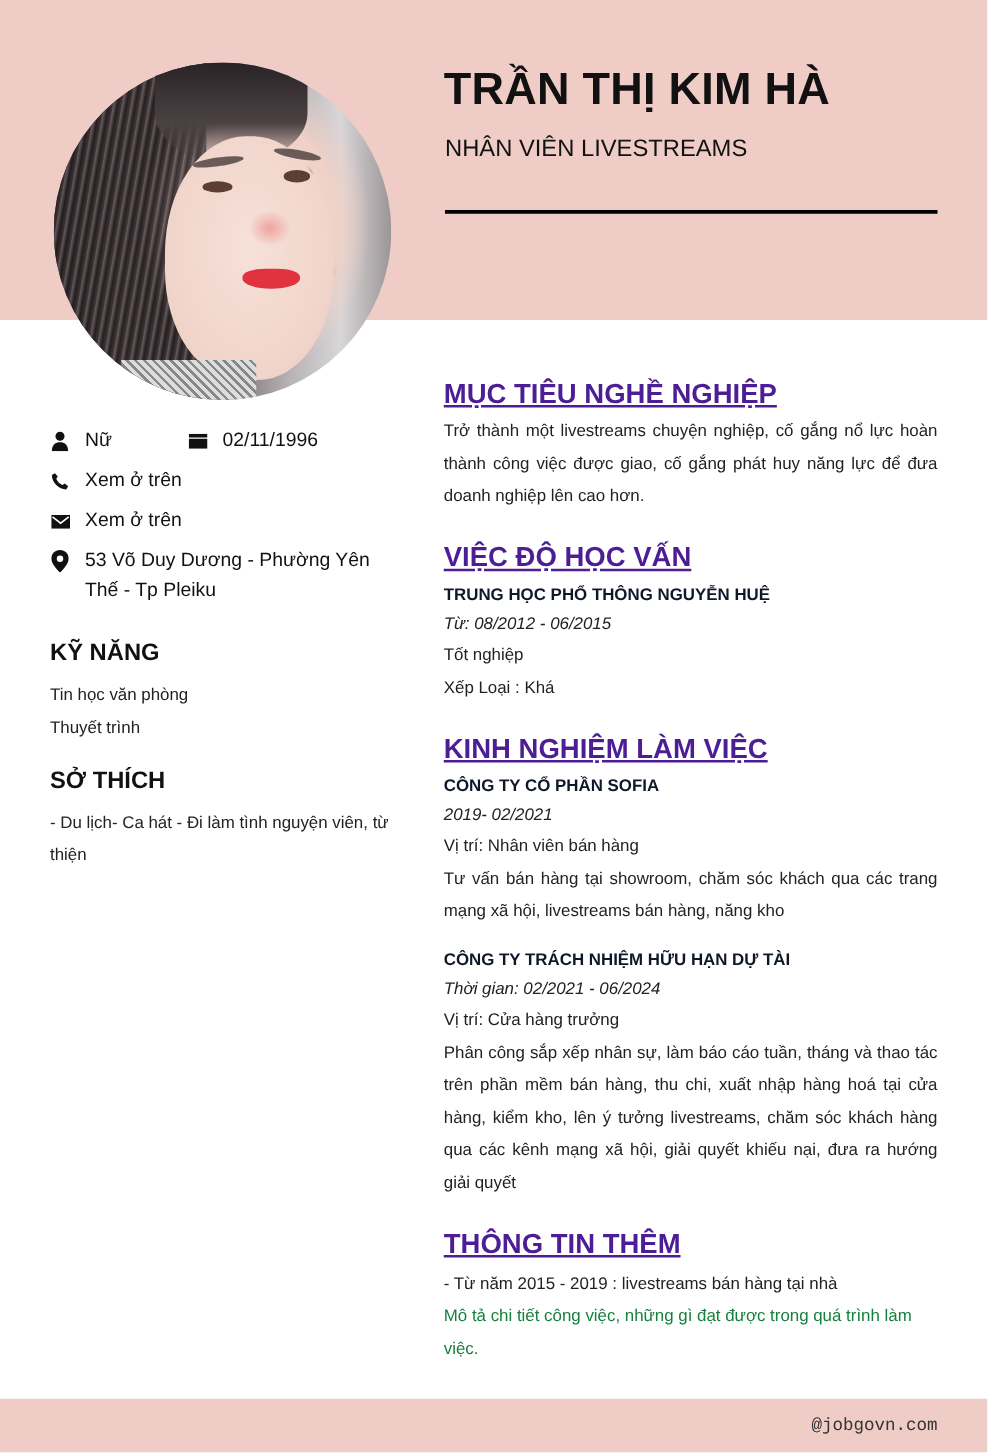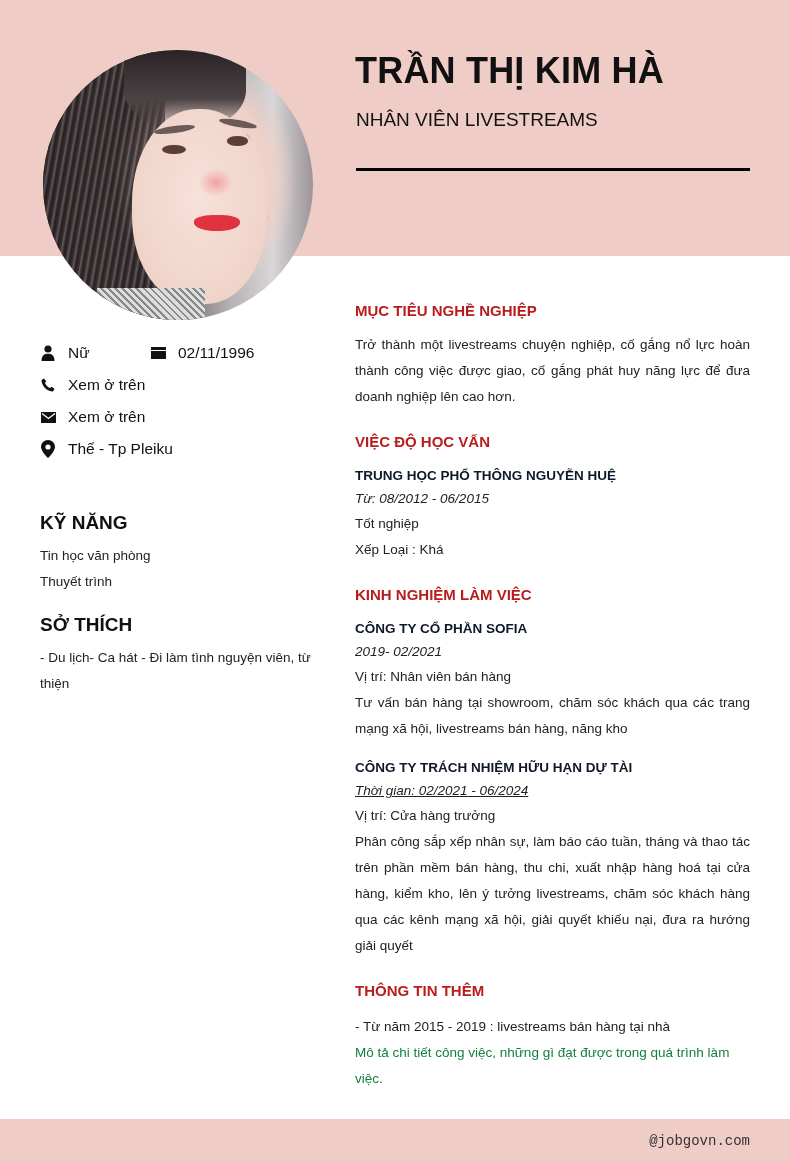--- a/index.html
+++ b/index.html
@@ -39,21 +39,21 @@
 
   
   .info-row { position: absolute; display: flex; align-items: flex-start; font-size: 15.5px; color: #111; line-height: 24px; }
   .info-icon { width: 16px; height: 24px; display: flex; align-items: center; justify-content: center; margin-right: 12px; flex-shrink: 0; }
   .info-icon svg { display: block; }
 
   .left-heading { position: absolute; left: 40px; font-size: 19px; font-weight: bold; color: #111; }
   .left-text { position: absolute; left: 40px; width: 285px; font-size: 13.5px; line-height: 26px; color: #222; }
 
   
-  .sec-heading { position: absolute; left: 355px; font-size: 15px; font-weight: bold; color: #b91c1c; }
+  .sec-heading { position: absolute; left: 355px; font-size: 22px; font-weight: bold; color: #4c1d95; text-decoration: underline; }
   .body-text { position: absolute; left: 355px; width: 395px; font-size: 13.5px; line-height: 26px; color: #222; text-align: justify; }
   .sub-heading { position: absolute; left: 355px; font-size: 13.5px; font-weight: bold; color: #0f172a; }
   .italic-line { position: absolute; left: 355px; font-size: 13.5px; font-style: italic; color: #222; }
   .plain-line { position: absolute; left: 355px; font-size: 13.5px; color: #222; }
   .muted { color: #15803d; }
 </style>
 </head>
 <body>
 
 <div class="header-band"></div>
@@ -111,20 +111,21 @@
   <span>Xem ở trên</span>
 </div>
 <div class="info-row" style="left:40px; top:437px; width:270px;">
   <span class="info-icon">
     <svg width="14" height="18" viewBox="0 0 14 18">
         <path d="M7 0 C3 0 0 3 0 7 C0 11.5 7 18 7 18 C7 18 14 11.5 14 7 C14 3 11 0 7 0 Z" fill="#111"></path>
         <circle cx="7" cy="7" r="2.6" fill="#fff"></circle>
       </svg>
   </span>
   <span>
+    <span style="display:block;">53 Võ Duy Dương - Phường Yên</span>
     <span style="display:block;">Thế - Tp Pleiku</span>
   </span>
 </div>
 
 <div class="left-heading" style="top:512px;">KỸ NĂNG</div>
 <div class="left-text" style="top:543px;">
   <div>Tin học văn phòng</div>
   <div>Thuyết trình</div>
 </div>
 
@@ -141,21 +142,21 @@
 <div class="plain-line" style="top:542px;">Xếp Loại : Khá</div>
 
 <div class="sec-heading" style="top:586px;">KINH NGHIỆM LÀM VIỆC</div>
 
 <div class="sub-heading" style="top:621px;">CÔNG TY CỔ PHẦN SOFIA</div>
 <div class="italic-line" style="top:644px;">2019- 02/2021</div>
 <div class="plain-line" style="top:669px;text-align:right;">Vị trí: Nhân viên bán hàng</div>
 <div class="body-text" style="top:690px;">Tư vấn  bán hàng tại showroom, chăm sóc khách qua các trang mạng xã hội, livestreams bán hàng, năng kho</div>
 
 <div class="sub-heading" style="top:760px;">CÔNG TY TRÁCH NHIỆM HỮU HẠN DỰ TÀI</div>
-<div class="italic-line" style="top:783px;text-decoration:underline;">Thời gian: 02/2021 - 06/2024</div>
+<div class="italic-line" style="top:783px;">Thời gian: 02/2021 - 06/2024</div>
 <div class="plain-line" style="top:808px;">Vị trí: Cửa hàng trưởng</div>
 <div class="body-text" style="top:829px;">Phân công sắp xếp nhân sự, làm báo cáo tuần, tháng và thao tác trên phần mềm bán hàng, thu chi, xuất nhập hàng hoá tại cửa hàng, kiểm kho, lên ý tưởng livestreams, chăm sóc khách hàng qua các kênh mạng xã hội, giải quyết khiếu nại, đưa ra hướng giải quyết</div>
 
 <div class="sec-heading" style="top:982px;">THÔNG TIN THÊM</div>
 <div class="plain-line" style="top:1019px;">- Từ năm 2015 - 2019 : livestreams bán hàng tại nhà</div>
 <div class="body-text muted" style="top:1040px; text-align:left;"> Mô tả chi tiết công việc, những gì đạt được trong quá trình làm việc.</div>
 
 <div class="footer-band"></div>
 <div class="footer-text">@jobgovn.com</div>
 

